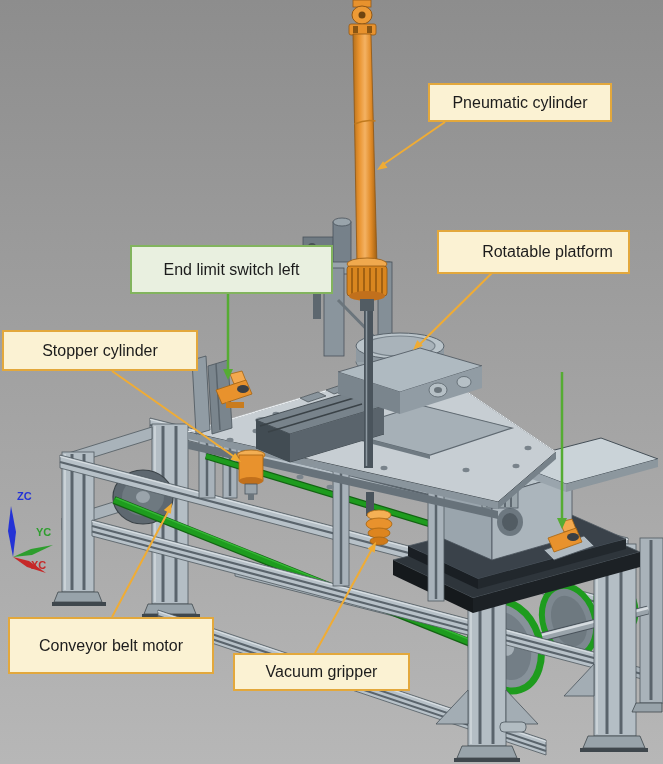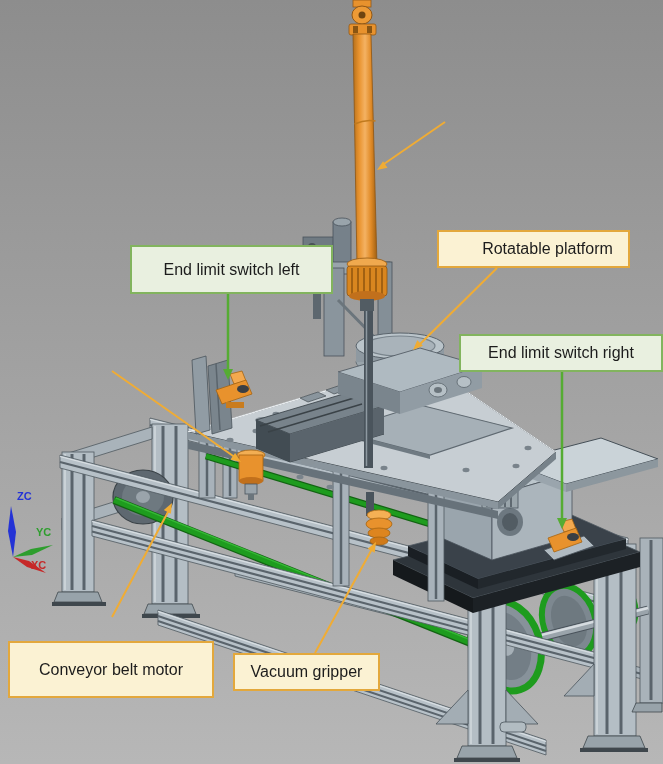--- a/index.html
+++ b/index.html
@@ -8,21 +8,21 @@
     background:linear-gradient(to bottom,var(--background-top,#8d8d8d),var(--background-bottom,#b7b7b7));
     font-family:"Liberation Sans",sans-serif;
   }
   #scene{position:absolute;left:0;top:0;}
   .callout{
     position:absolute;box-sizing:border-box;display:flex;align-items:center;justify-content:center;
     font-size:16px;color:var(--callout-text,#1c1c1c);text-align:center;line-height:1.25;z-index:3;
   }
   .callout.yellow{background:var(--callout-yellow-bg,#fbf2d3);border:2px solid var(--callout-yellow-border,#e3a83c);}
   .callout.green{background:var(--callout-green-bg,#e9f0e0);border:2px solid var(--callout-green-border,#82b45e);}
-  .callout.multiline{flex-direction:column;margin-top:24px;}
+  .callout.multiline{flex-direction:column;}
   .axis-label{position:absolute;font-size:11px;font-weight:bold;z-index:3;font-family:"Liberation Sans",sans-serif;}
   .axis-z{color:var(--axis-z-blue,#2433d6);}
   .axis-y{color:var(--axis-y-green,#2e9e2e);}
   .axis-x{color:var(--axis-x-red,#c62828);}
 </style>
 </head>
 <body>
 
 <div id="stage">
 
@@ -322,39 +322,42 @@
       <line x1="228" y1="279" x2="228" y2="371" stroke="var(--arrow-green,#55ac33)" stroke-width="2.5"></line>
       <polygon points="228,380 223,369 233,369" fill="var(--arrow-green,#55ac33)"></polygon>
     </g>
     <g>
       <line x1="562" y1="372" x2="562" y2="520" stroke="var(--arrow-green,#55ac33)" stroke-width="2.5"></line>
       <polygon points="562,529 557,518 567,518" fill="var(--arrow-green,#55ac33)"></polygon>
     </g>
   </g>
 </svg>
 
-
-<div class="callout yellow" style="left:437px;top:230px;width:193px;height:38px;padding-left:28px;">
+<div class="callout yellow" style="left:428px;top:83px;width:184px;height:39px;">
+  <span>Pneumatic cylinder</span>
+</div>
+
+<div class="callout yellow" style="left:437px;top:230px;width:193px;height:44px;padding-left:28px;">
   <span>Rotatable platform</span>
 </div>
 
 <div class="callout green" style="left:130px;top:245px;width:203px;height:49px;">
   <span>End limit switch left</span>
 </div>
 
-
-<div class="callout green" style="left:459px;top:334px;width:204px;height:38px;">
-  <span>End limit switch right</span>
-</div>
+<div class="callout yellow" style="left:2px;top:330px;width:196px;height:41px;">
+  <span>Stopper cylinder</span>
+</div>
+
 
 <div class="callout yellow multiline" style="left:8px;top:617px;width:206px;height:57px;">
   <span>Conveyor belt motor</span>
 </div>
 
-<div class="callout yellow" style="left:233px;top:653px;width:147px;height:38px;">
+<div class="callout yellow" style="left:233px;top:653px;width:177px;height:38px;">
   <span>Vacuum gripper</span>
 </div>
 
 <span class="axis-label axis-z" style="left:17px;top:490px;">ZC</span>
 <span class="axis-label axis-y" style="left:36px;top:526px;">YC</span>
 <span class="axis-label axis-x" style="left:31px;top:559px;">XC</span>
 
 </div>
 
 </body></html>

